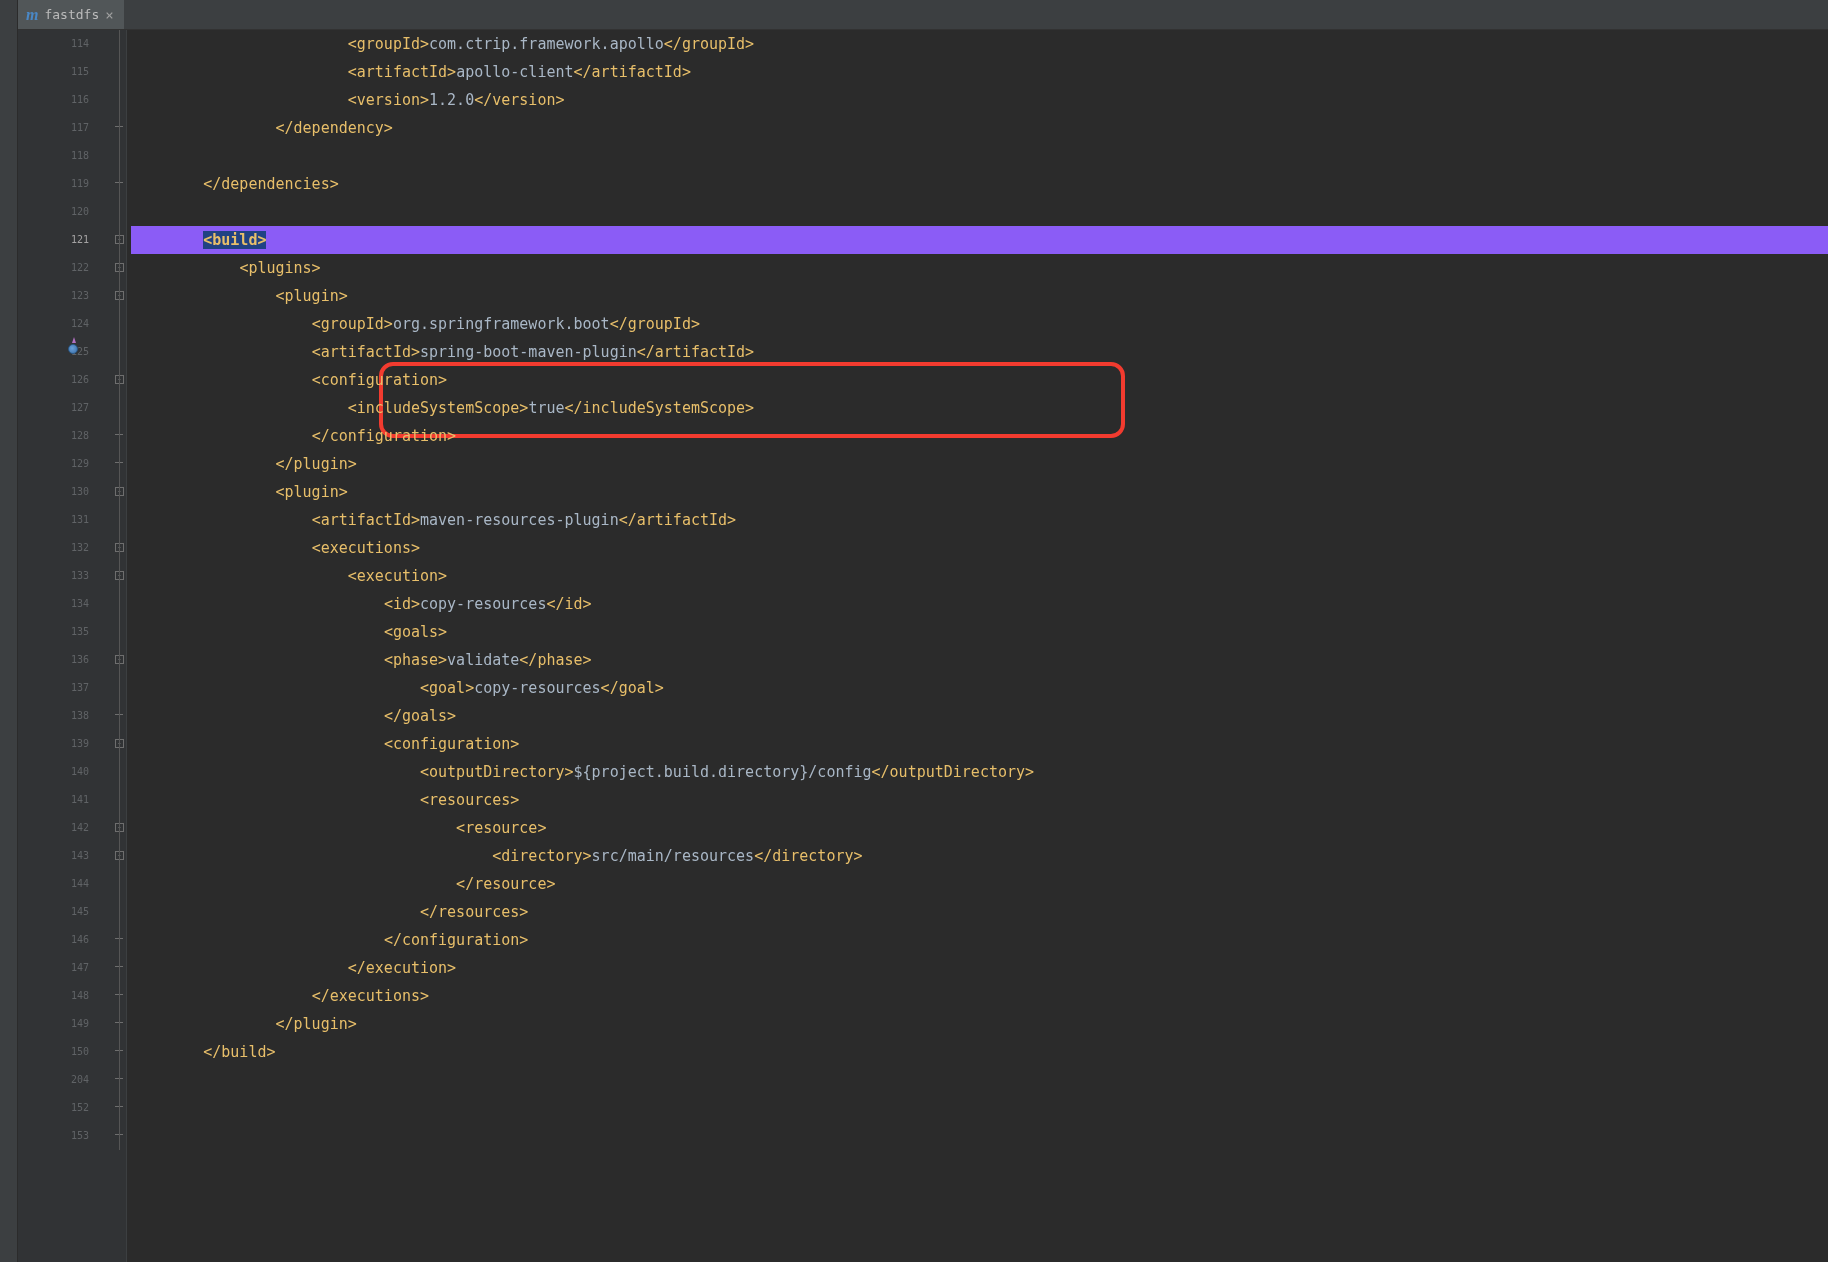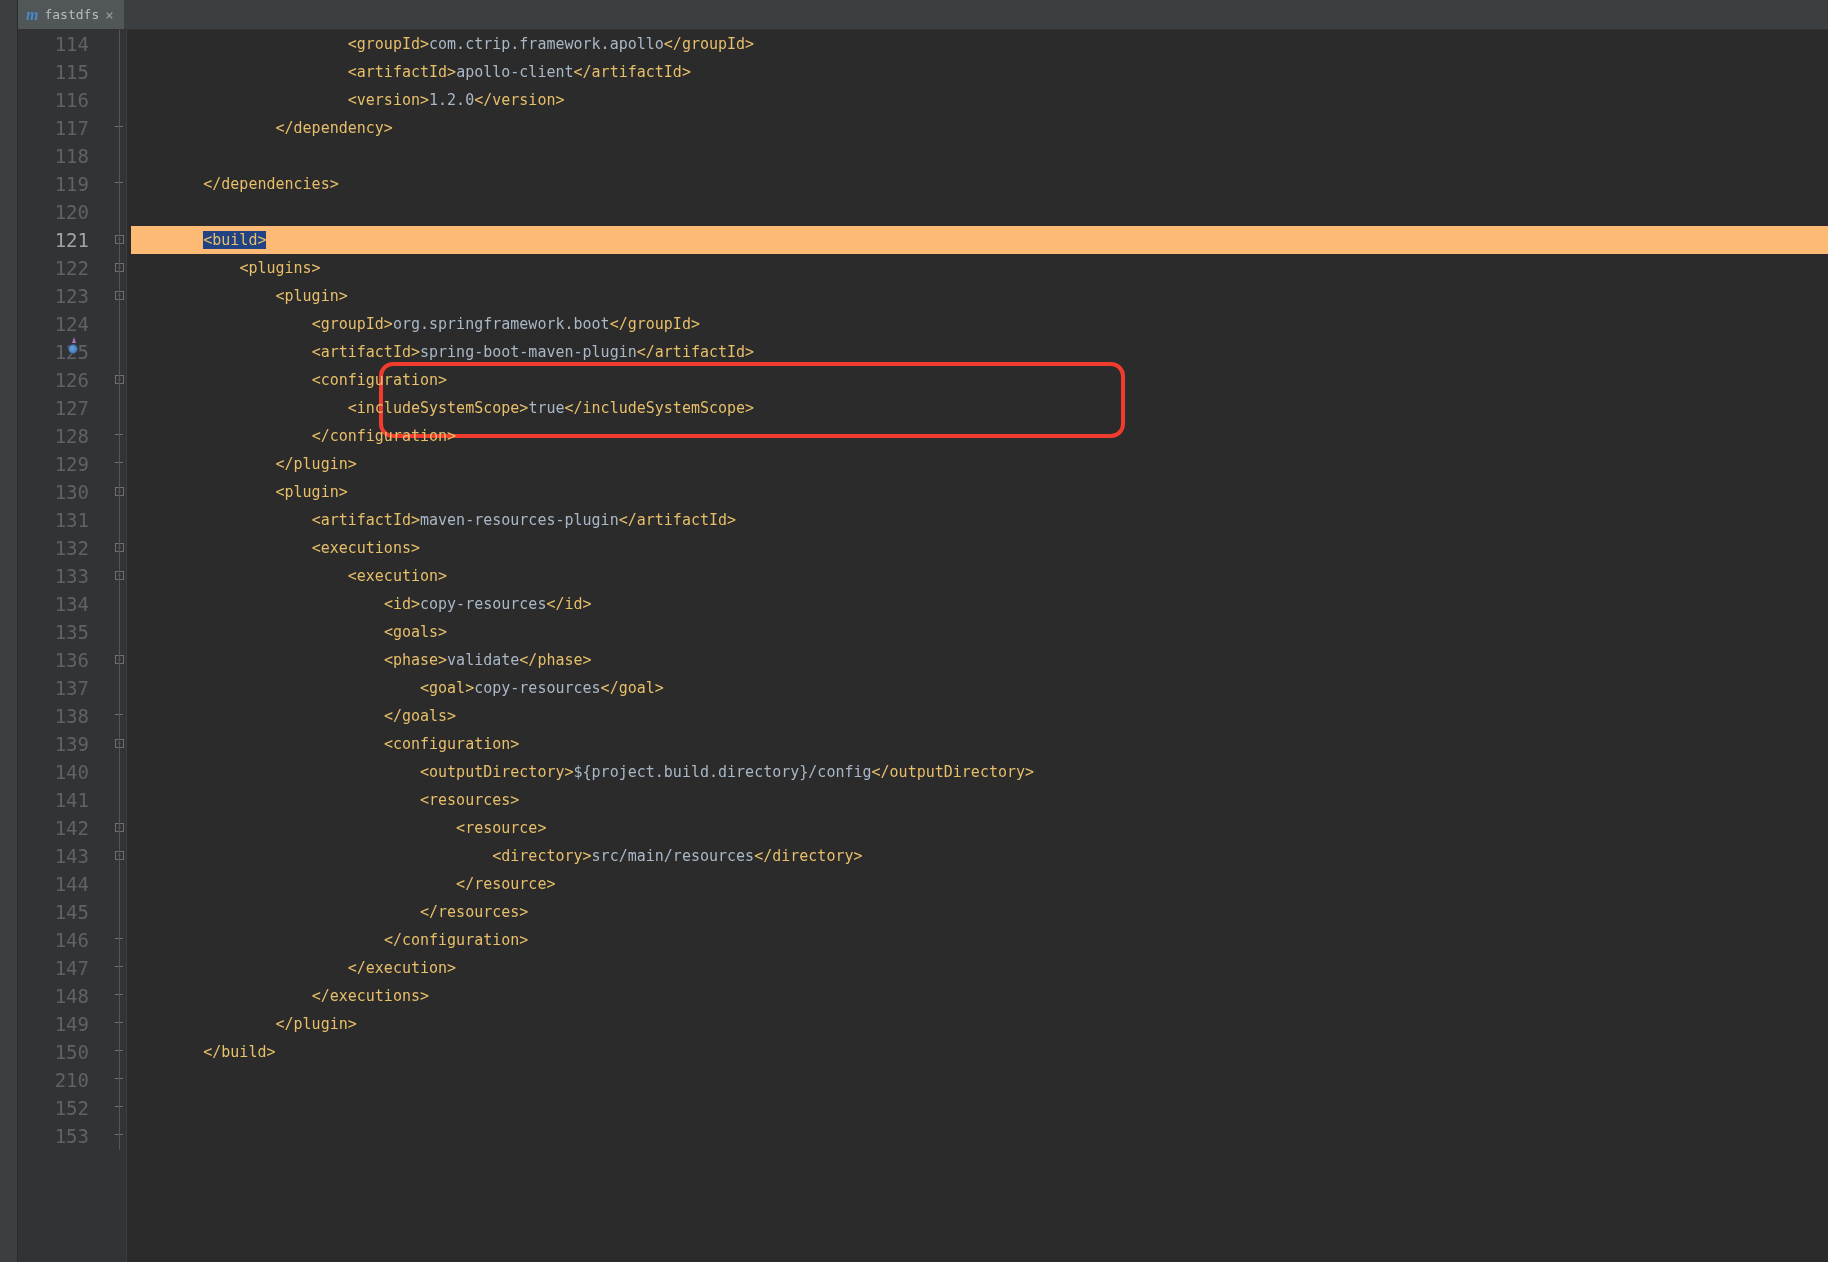--- a/index.html
+++ b/index.html
@@ -62,21 +62,21 @@
     background: #313335;
     color: #606366;
     text-align: right;
     padding-right: 24px;
     flex-shrink: 0;
     position: relative;
   }
   .gutter-line {
     height: 28px;
     line-height: 28px;
-    font-size: 19px;
+    font-size: 10px;
     position: relative;
   }
   .gutter-line.current { color: #a4a3a3; }
   .fold-col {
     width: 14px;
     background: #313335;
     flex-shrink: 0;
     position: relative;
     border-right: 1px solid #3c3f41;
   }
@@ -103,21 +103,21 @@
     position: relative;
     padding-left: 4px;
   }
   .code-line {
     height: 28px;
     line-height: 28px;
     white-space: pre;
     color: #a9b7c6;
     position: relative;
   }
-  .code-line.cur-bg { background: #fdba74; }
+  .code-line.cur-bg { background: #8b5cf6; font-weight: bold; }
   .tag { color: #e8bf6a; }
   .txt { color: #a9b7c6; }
   .cmt { color: #808080; }
   .hl-build { background: #214283; }
   .red-box {
     position: absolute;
     border: 4px solid #f23b2f;
     border-radius: 14px;
     pointer-events: none;
   }
@@ -194,21 +194,21 @@
       <div class="gutter-line">141</div>
       <div class="gutter-line">142</div>
       <div class="gutter-line">143</div>
       <div class="gutter-line">144</div>
       <div class="gutter-line">145</div>
       <div class="gutter-line">146</div>
       <div class="gutter-line">147</div>
       <div class="gutter-line">148</div>
       <div class="gutter-line">149</div>
       <div class="gutter-line">150</div>
-      <div class="gutter-line">210</div>
+      <div class="gutter-line">204</div>
       <div class="gutter-line">152</div>
       <div class="gutter-line">153</div>
     </div>
   <div class="fold-col" id="foldcol">
       <div style="position: absolute; left: 2px; top: 96px; width: 8px; height: 1px; border-bottom: 1px solid rgb(110, 110, 110);"></div>
       <div style="position: absolute; left: 2px; top: 152px; width: 8px; height: 1px; border-bottom: 1px solid rgb(110, 110, 110);"></div>
       <div class="fold-mark" style="top: 205px;">-</div>
       <div class="fold-mark" style="top: 233px;">-</div>
       <div class="fold-mark" style="top: 261px;">-</div>
       <div class="fold-mark" style="top: 345px;">-</div>

